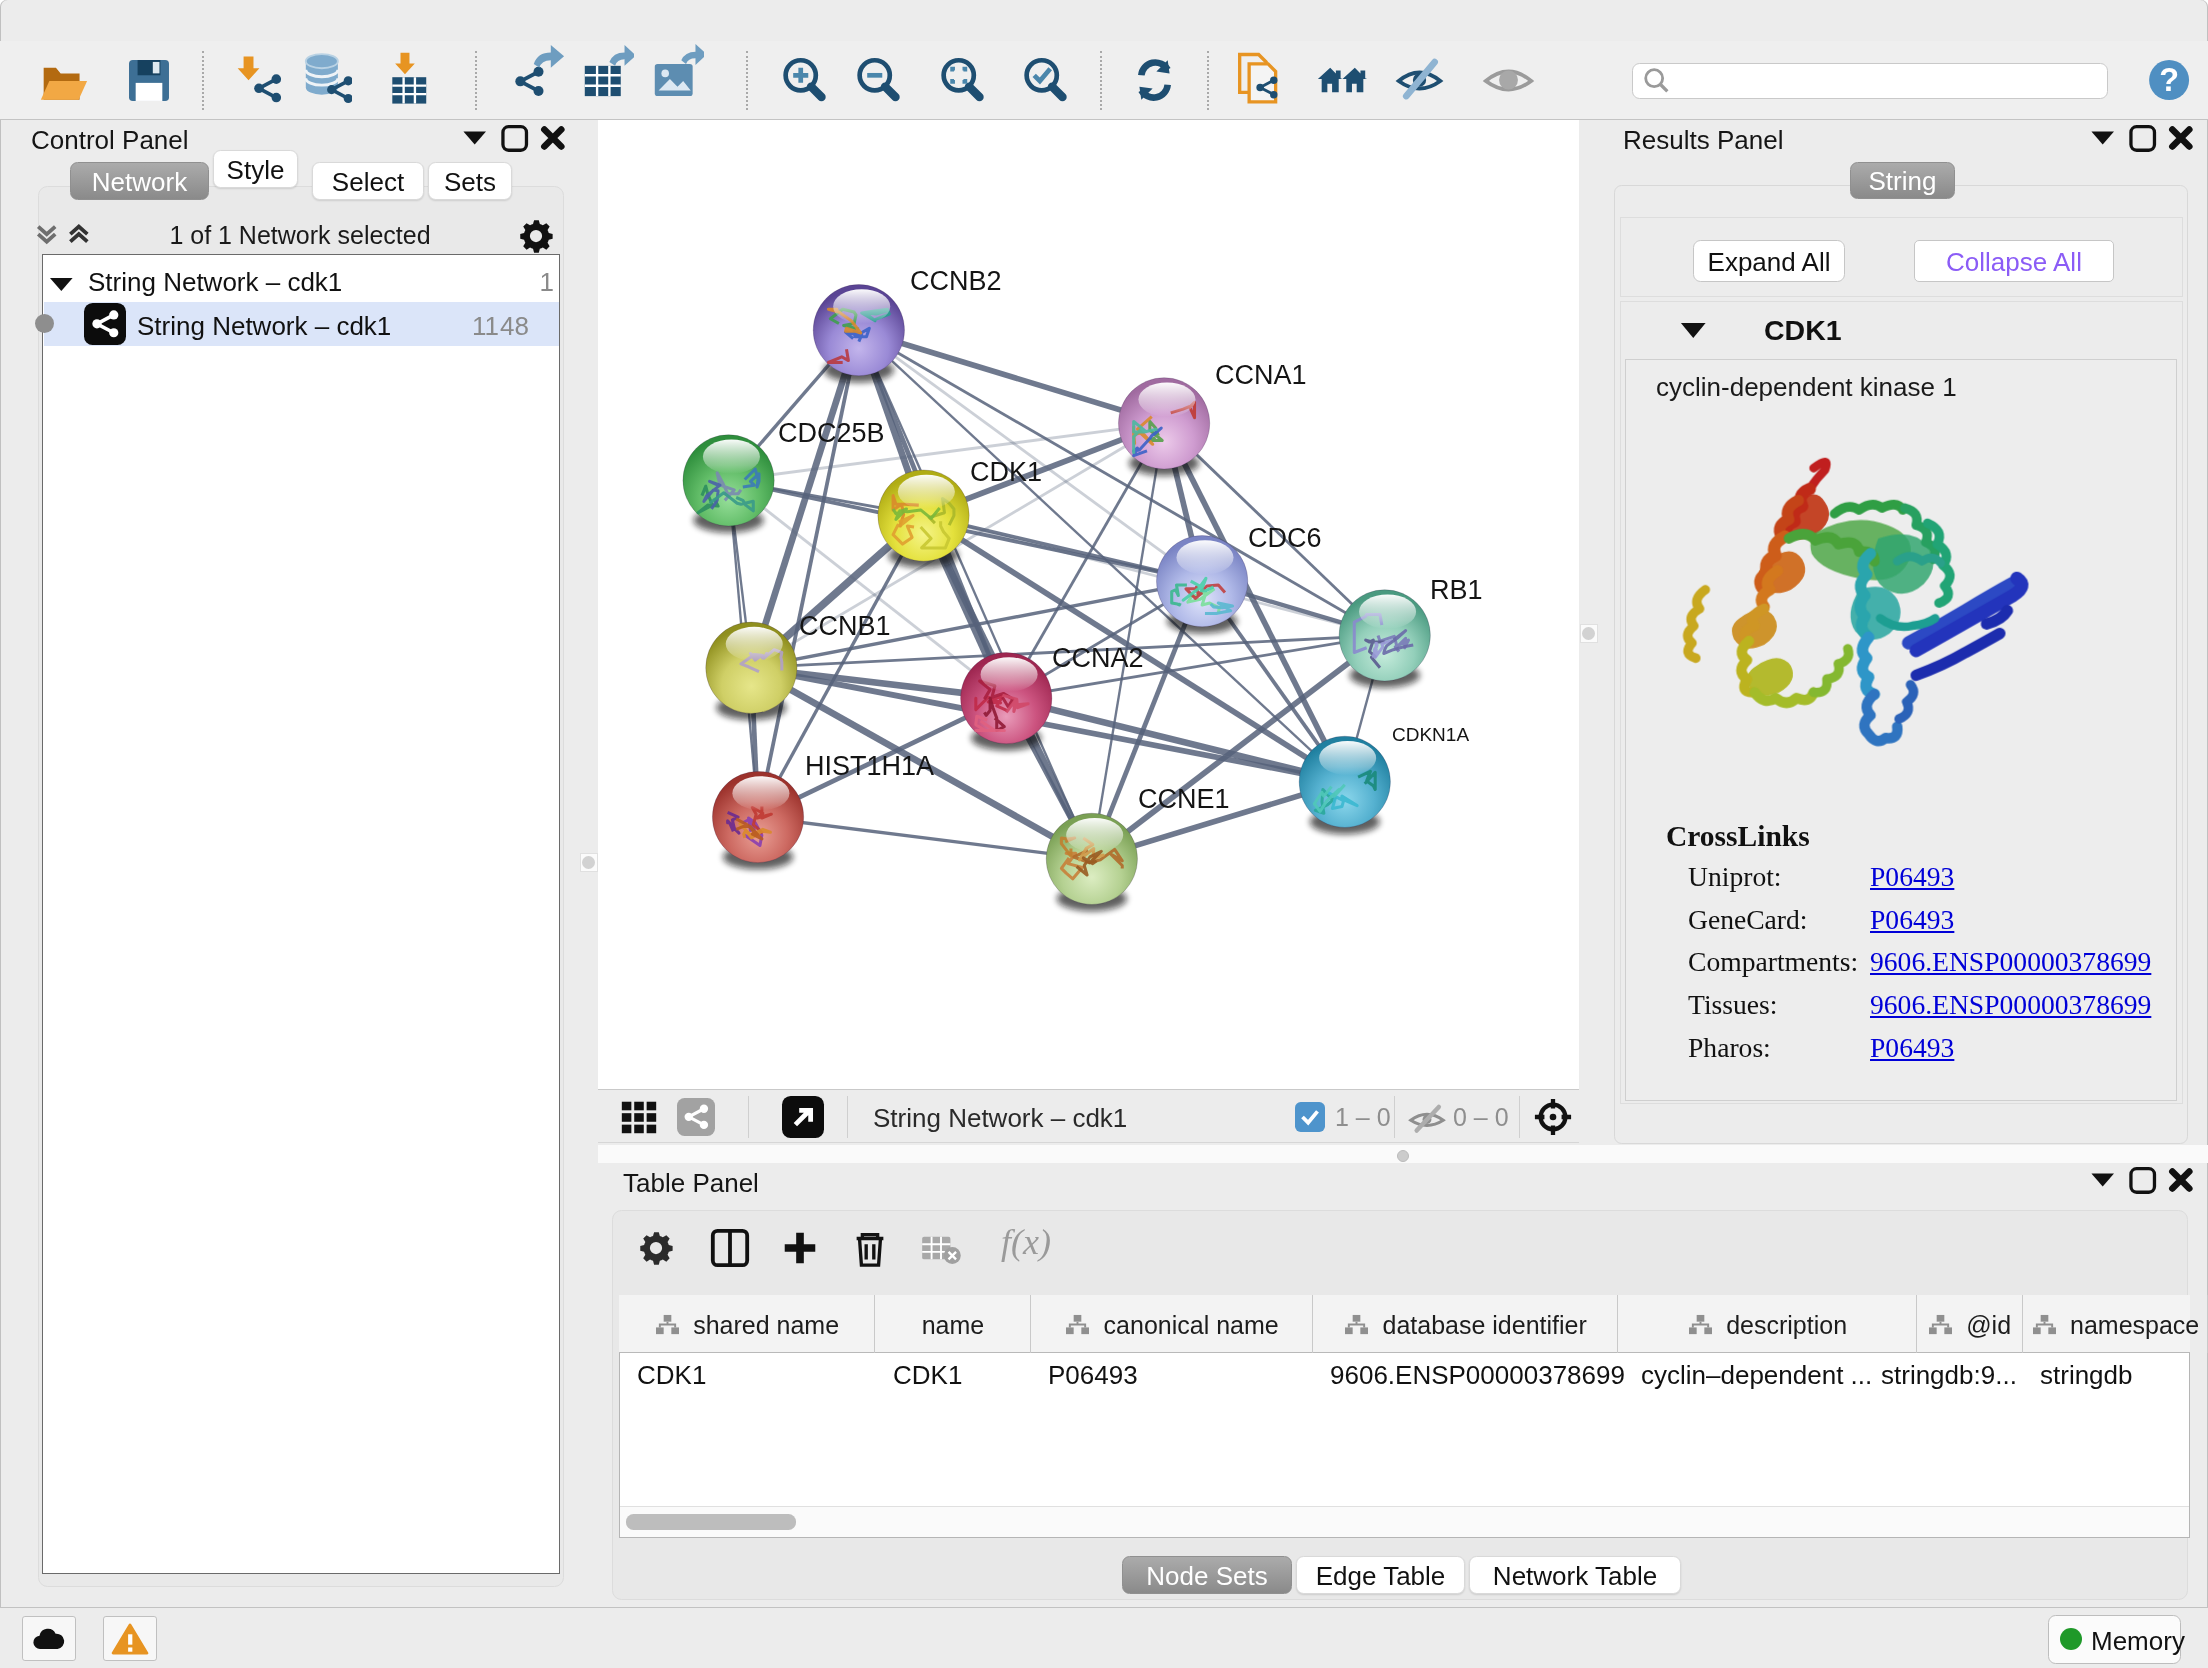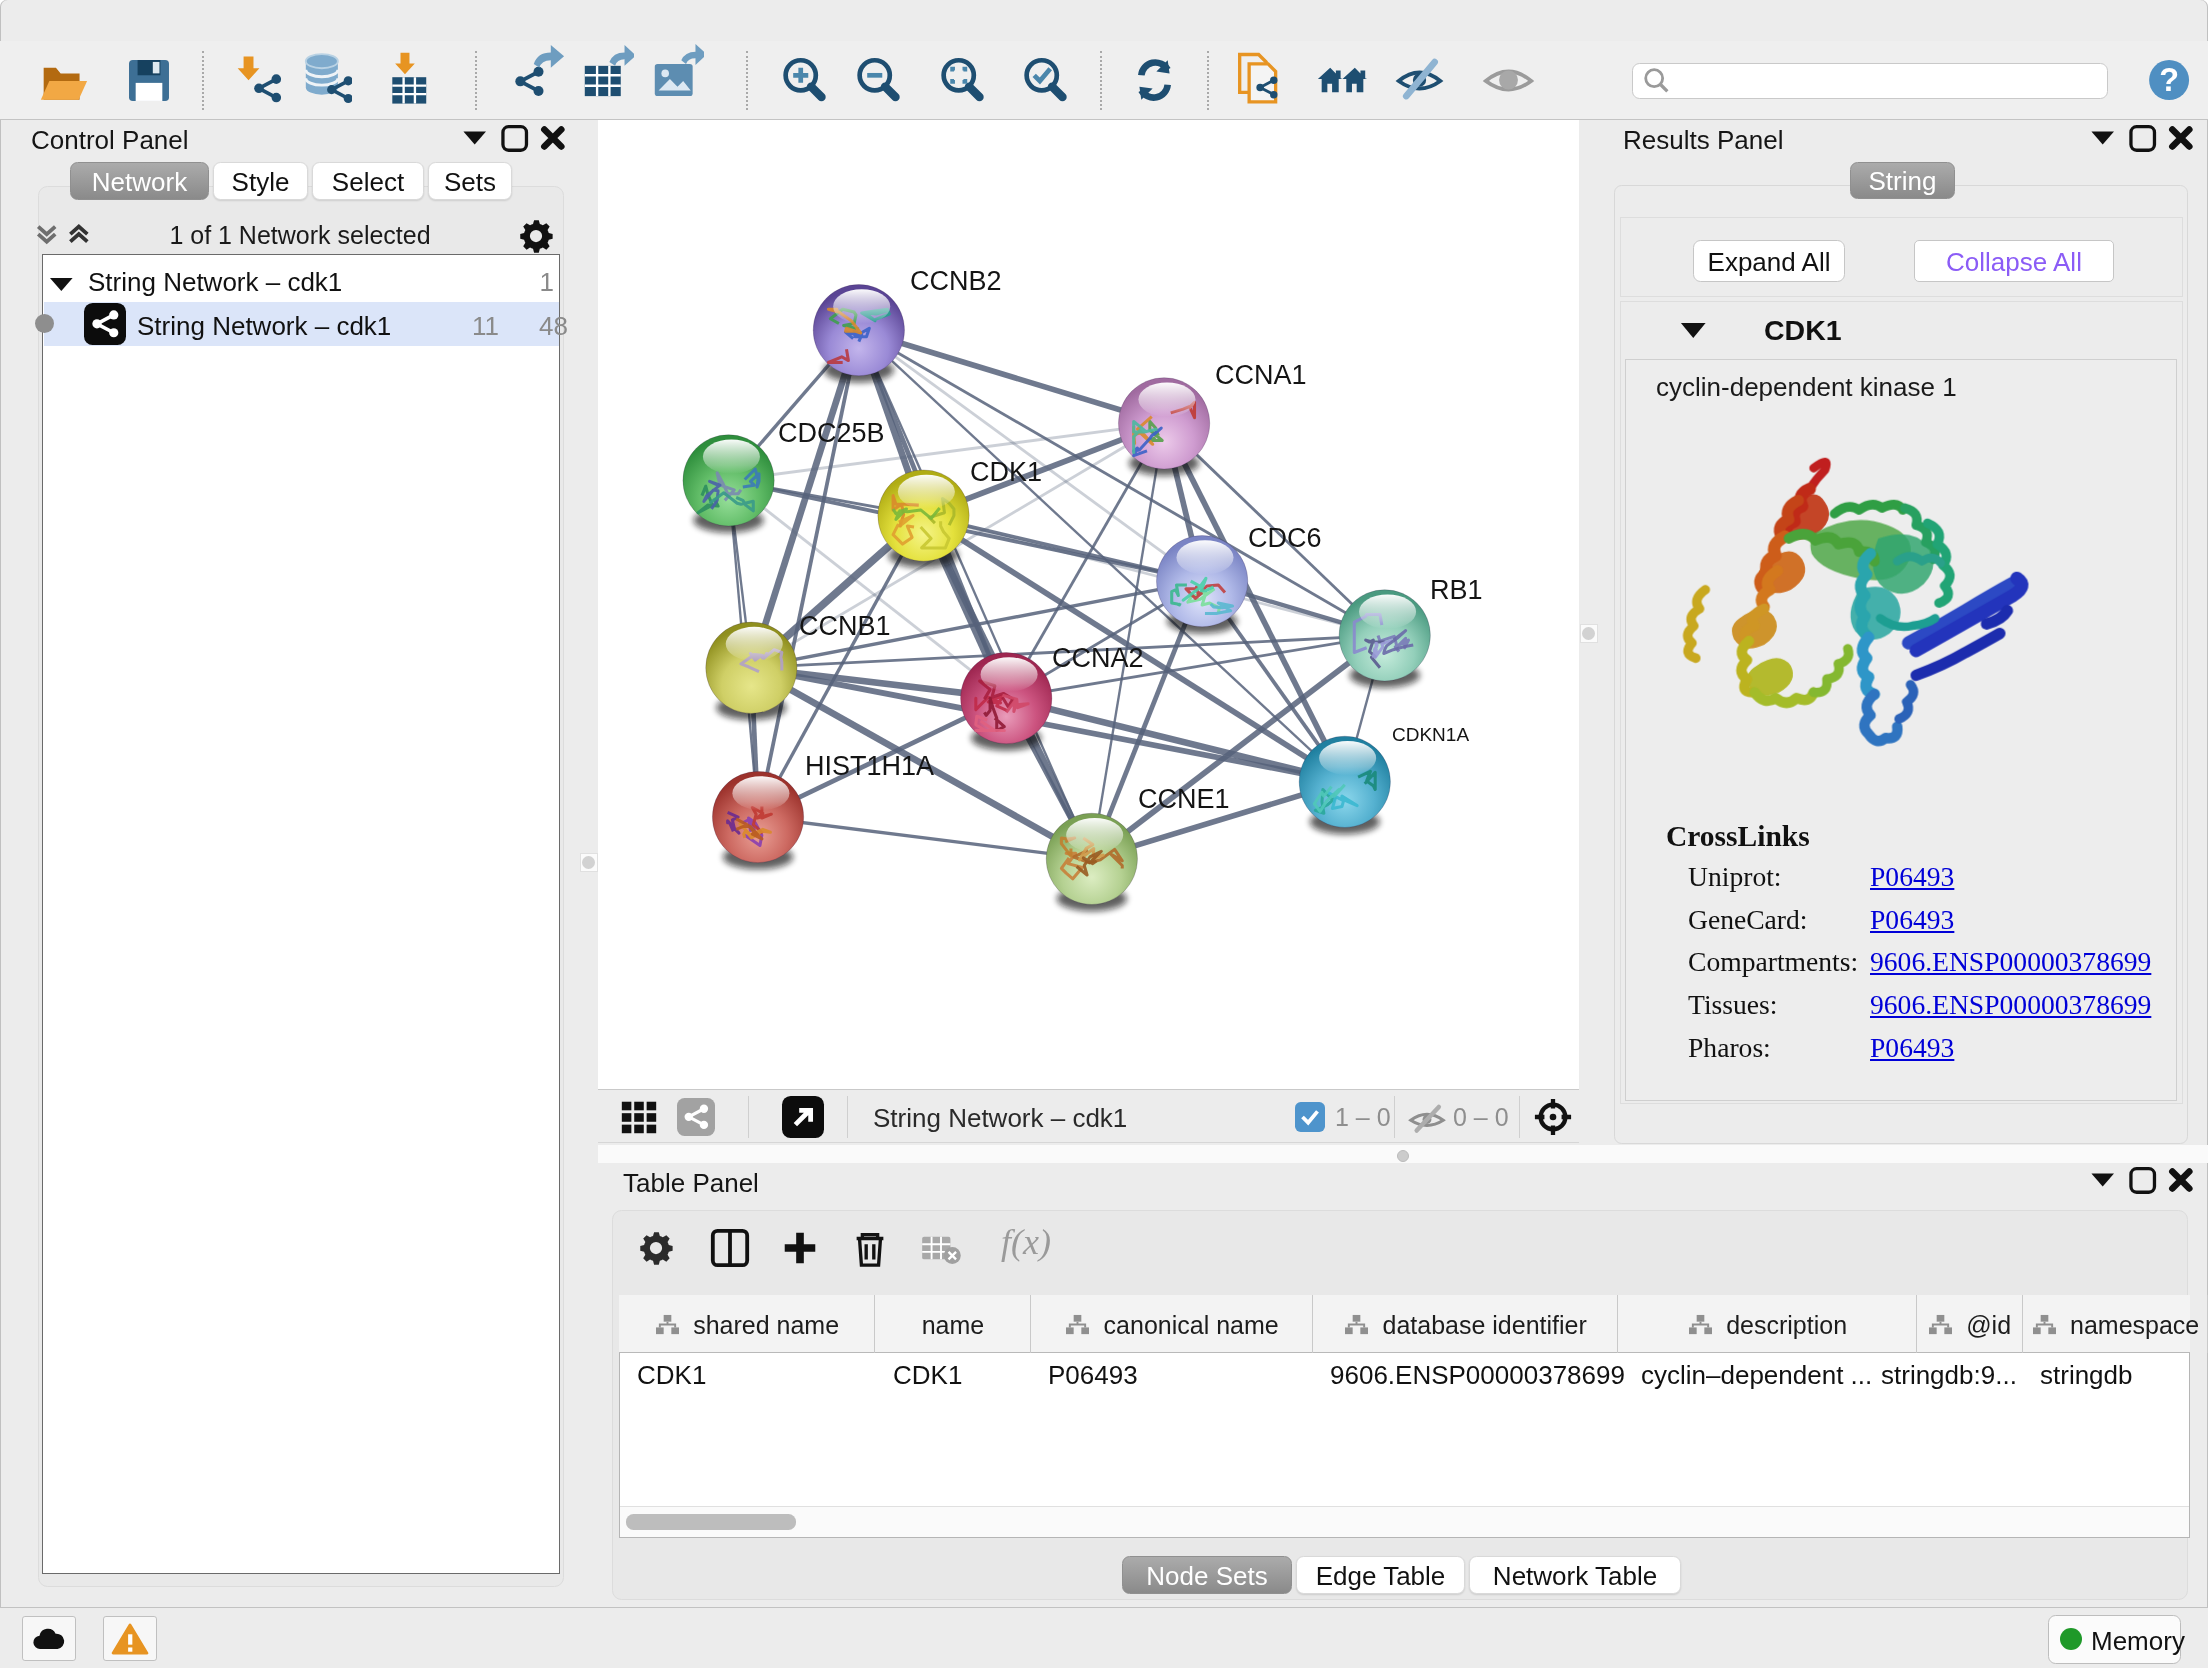--- a/index.html
+++ b/index.html
@@ -163,21 +163,21 @@
 </div>
 
 <div class="abs paneltitle" style="left:31px;top:125px">Control Panel</div>
 <svg class="abs" style="left:461px;top:122px" width="114" height="32" viewBox="0 0 120 34">
 <path d="M2 10 L26 10 L14 24 Z" fill="#111"></path>
 <rect x="44" y="5" width="25" height="25" rx="6" fill="none" stroke="#111" stroke-width="3.5"></rect>
 <path d="M88 8 L106 26 M106 8 L88 26" stroke="#111" stroke-width="7" stroke-linecap="round"></path>
     </svg>
 <div class="abs" style="left:38px;top:186px;width:526px;height:1401px;background:#e9e9e9;border:1px solid #dcdcdc;border-radius:9.5px"></div>
 <div class="tabbtn tabsel" style="left:70px;top:162px;width:139px">Network</div>
-<div class="tabbtn tabuns" style="left:213px;top:162px;width:95px">Style</div>
+<div class="tabbtn tabuns" style="left:213px;top:150px;width:85px">Style</div>
 <div class="tabbtn tabuns" style="left:312px;top:162px;width:112px">Select</div>
 <div class="tabbtn tabuns" style="left:428px;top:162px;width:84px">Sets</div>
 <svg class="abs" style="left:34px;top:219px" width="67" height="34" viewBox="0 0 70 36">
 <g fill="none" stroke="#6e6e6e" stroke-width="4">
         <path d="M4 8 L13 16 L22 8 M4 16 L13 24 L22 16"></path>
       </g>
 <g fill="none" stroke="#333" stroke-width="4">
         <path d="M38 16 L47 8 L56 16 M38 24 L47 16 L56 24"></path>
       </g>
     </svg>
@@ -197,21 +197,21 @@
 <svg class="abs" style="left:84px;top:303px" width="42" height="42" viewBox="0 0 24 24">
       <g transform="translate(5,4.7) scale(0.6)" fill="#fff">
         <circle cx="4" cy="12" r="4.4"></circle>
         <circle cx="20" cy="3.5" r="4.4"></circle>
         <circle cx="20" cy="20.5" r="4.4"></circle>
         <path d="M4 12 L20 3.5 M4 12 L20 20.5" stroke="#fff" stroke-width="3.4" fill="none"></path>
       </g>
     </svg>
 <div class="abs" style="left:137px;top:311px;font-size:26px;color:#111">String Network – cdk1</div>
 <div class="abs" style="left:442px;top:311px;width:57px;text-align:right;font-size:26px;color:#8a8a8a">11</div>
-<div class="abs" style="left:511px;top:311px;width:57px;text-align:right;font-size:26px;color:#8a8a8a">48</div>
+<div class="abs" style="left:472px;top:311px;width:57px;text-align:right;font-size:26px;color:#8a8a8a">48</div>
 
 <div class="abs" style="left:598px;top:120px;width:981px;height:969px;background:#fff"></div>
 <svg width="981" height="969" viewBox="629 126 1031 1019" style="position:absolute;left:598px;top:120px">
       <defs>
         <radialGradient id="g0" cx="0.5" cy="0.70" r="0.72">
 <stop offset="0" stop-color="#c3b5ec"></stop>
           <stop offset="0.45" stop-color="#9a8ad6"></stop>
           <stop offset="0.88" stop-color="#5a4494"></stop>
           <stop offset="1" stop-color="#5a4494"></stop>
 </radialGradient>

